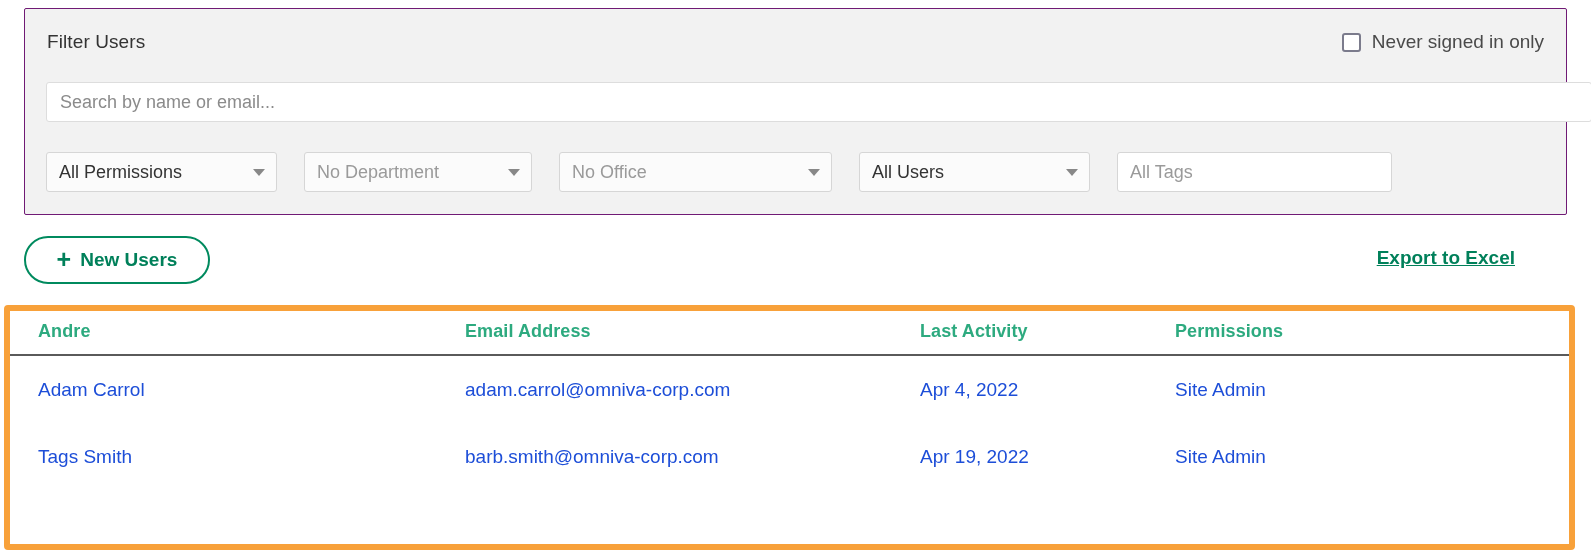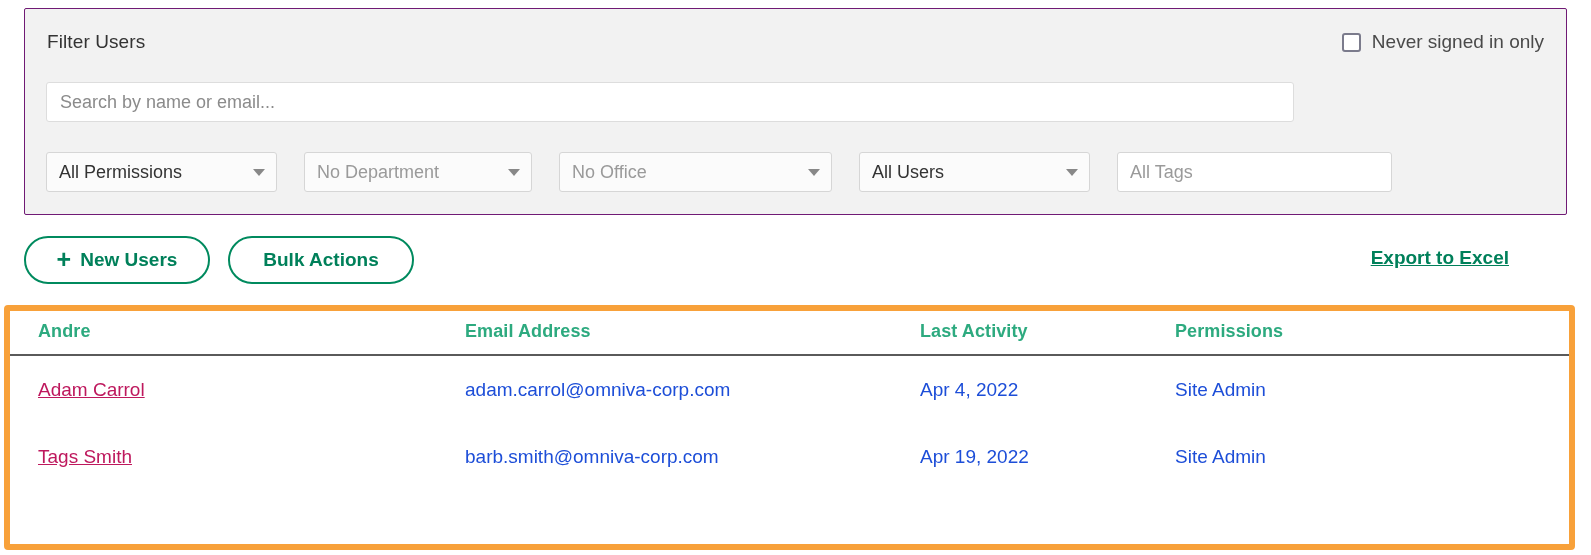--- a/index.html
+++ b/index.html
@@ -53,21 +53,21 @@
     display: inline-block;
   }
   .never-signed-label {
     font-size: 19px;
     color: #4a4a4a;
   }
   .search-box {
     position: absolute;
     left: 21px;
     top: 73px;
-    width: 1248px;
+    width: 1546px;
     height: 40px;
     background: #ffffff;
     border: 1px solid #dddddd;
     border-radius: 3px;
     display: flex;
     align-items: center;
     padding: 0 13px;
   }
   .search-box .ph {
     font-size: 18px;
@@ -149,21 +149,21 @@
   .btn-new { left: 0; width: 186px; }
   .btn-bulk { left: 204px; width: 186px; }
   .plus-icon {
     font-size: 25px;
     font-weight: bold;
     line-height: 1;
     margin-top: -2px;
   }
   .export-link {
     position: absolute;
-    right: 58px;
+    right: 52px;
     top: 11px;
     font-size: 19px;
     font-weight: bold;
     color: #00805a;
     text-decoration: underline;
     cursor: pointer;
   }
 
   
   .table-highlight {
@@ -196,22 +196,21 @@
   .users-table td {
     font-size: 19px;
     color: #1d4ed8;
     padding: 23px 0 22px 0;
     vertical-align: middle;
   }
   .users-table .name-cell {
     color: #4a4a4a;
   }
   .name-link {
-    color: #be185d;
-    text-decoration: underline;
+    color: #1d4ed8;
     cursor: pointer;
   }
   .col-name { width: 455px; padding-left: 28px !important; }
   .col-email { width: 455px; }
   .col-act { width: 255px; }
   .col-perm { width: auto; }
 </style>
 </head>
 <body>
 
@@ -255,23 +254,20 @@
         <span class="ph">All Tags</span>
       </div>
 
     </div>
   </div>
 
   <div class="action-row">
     <div class="pill-btn btn-new">
       <span class="plus-icon">+</span>
       <span>New Users</span>
-    </div>
-    <div class="pill-btn btn-bulk">
-      <span>Bulk Actions</span>
     </div>
     <div class="export-link">Export to Excel</div>
   </div>
 
   <div class="table-highlight">
     <table class="users-table">
       <thead>
         <tr>
           <th class="col-name">Andre</th>
           <th class="col-email">Email Address</th>

